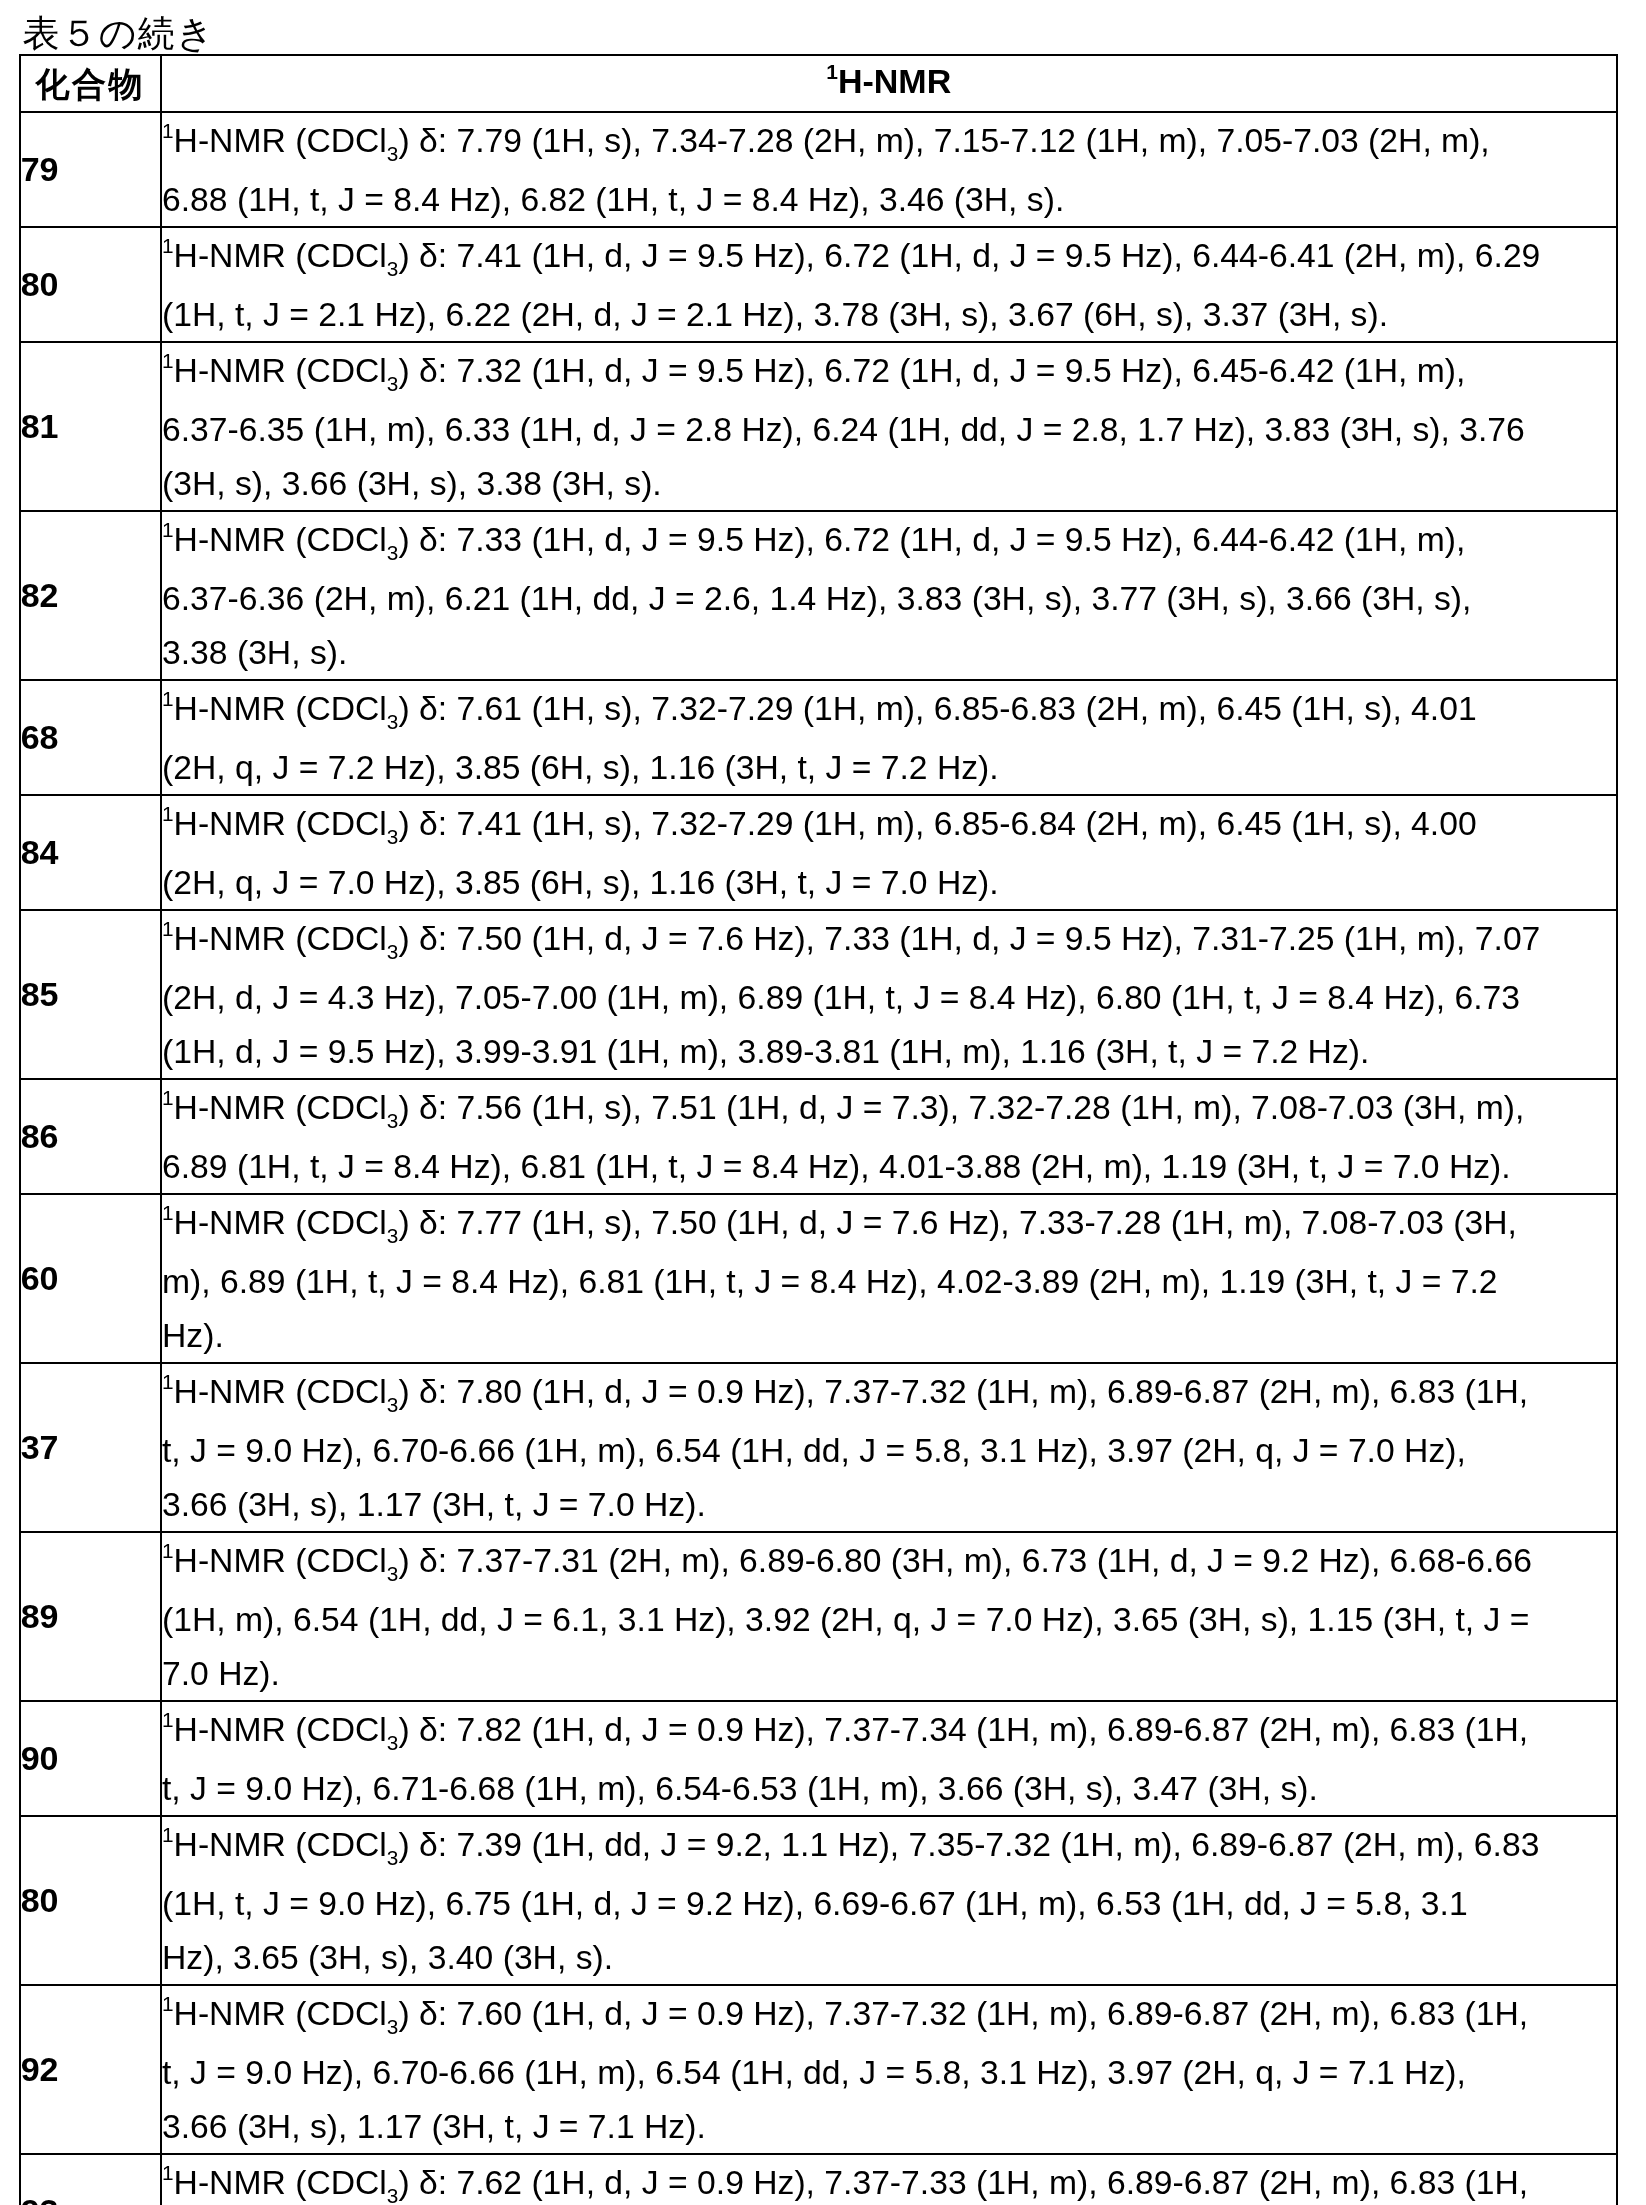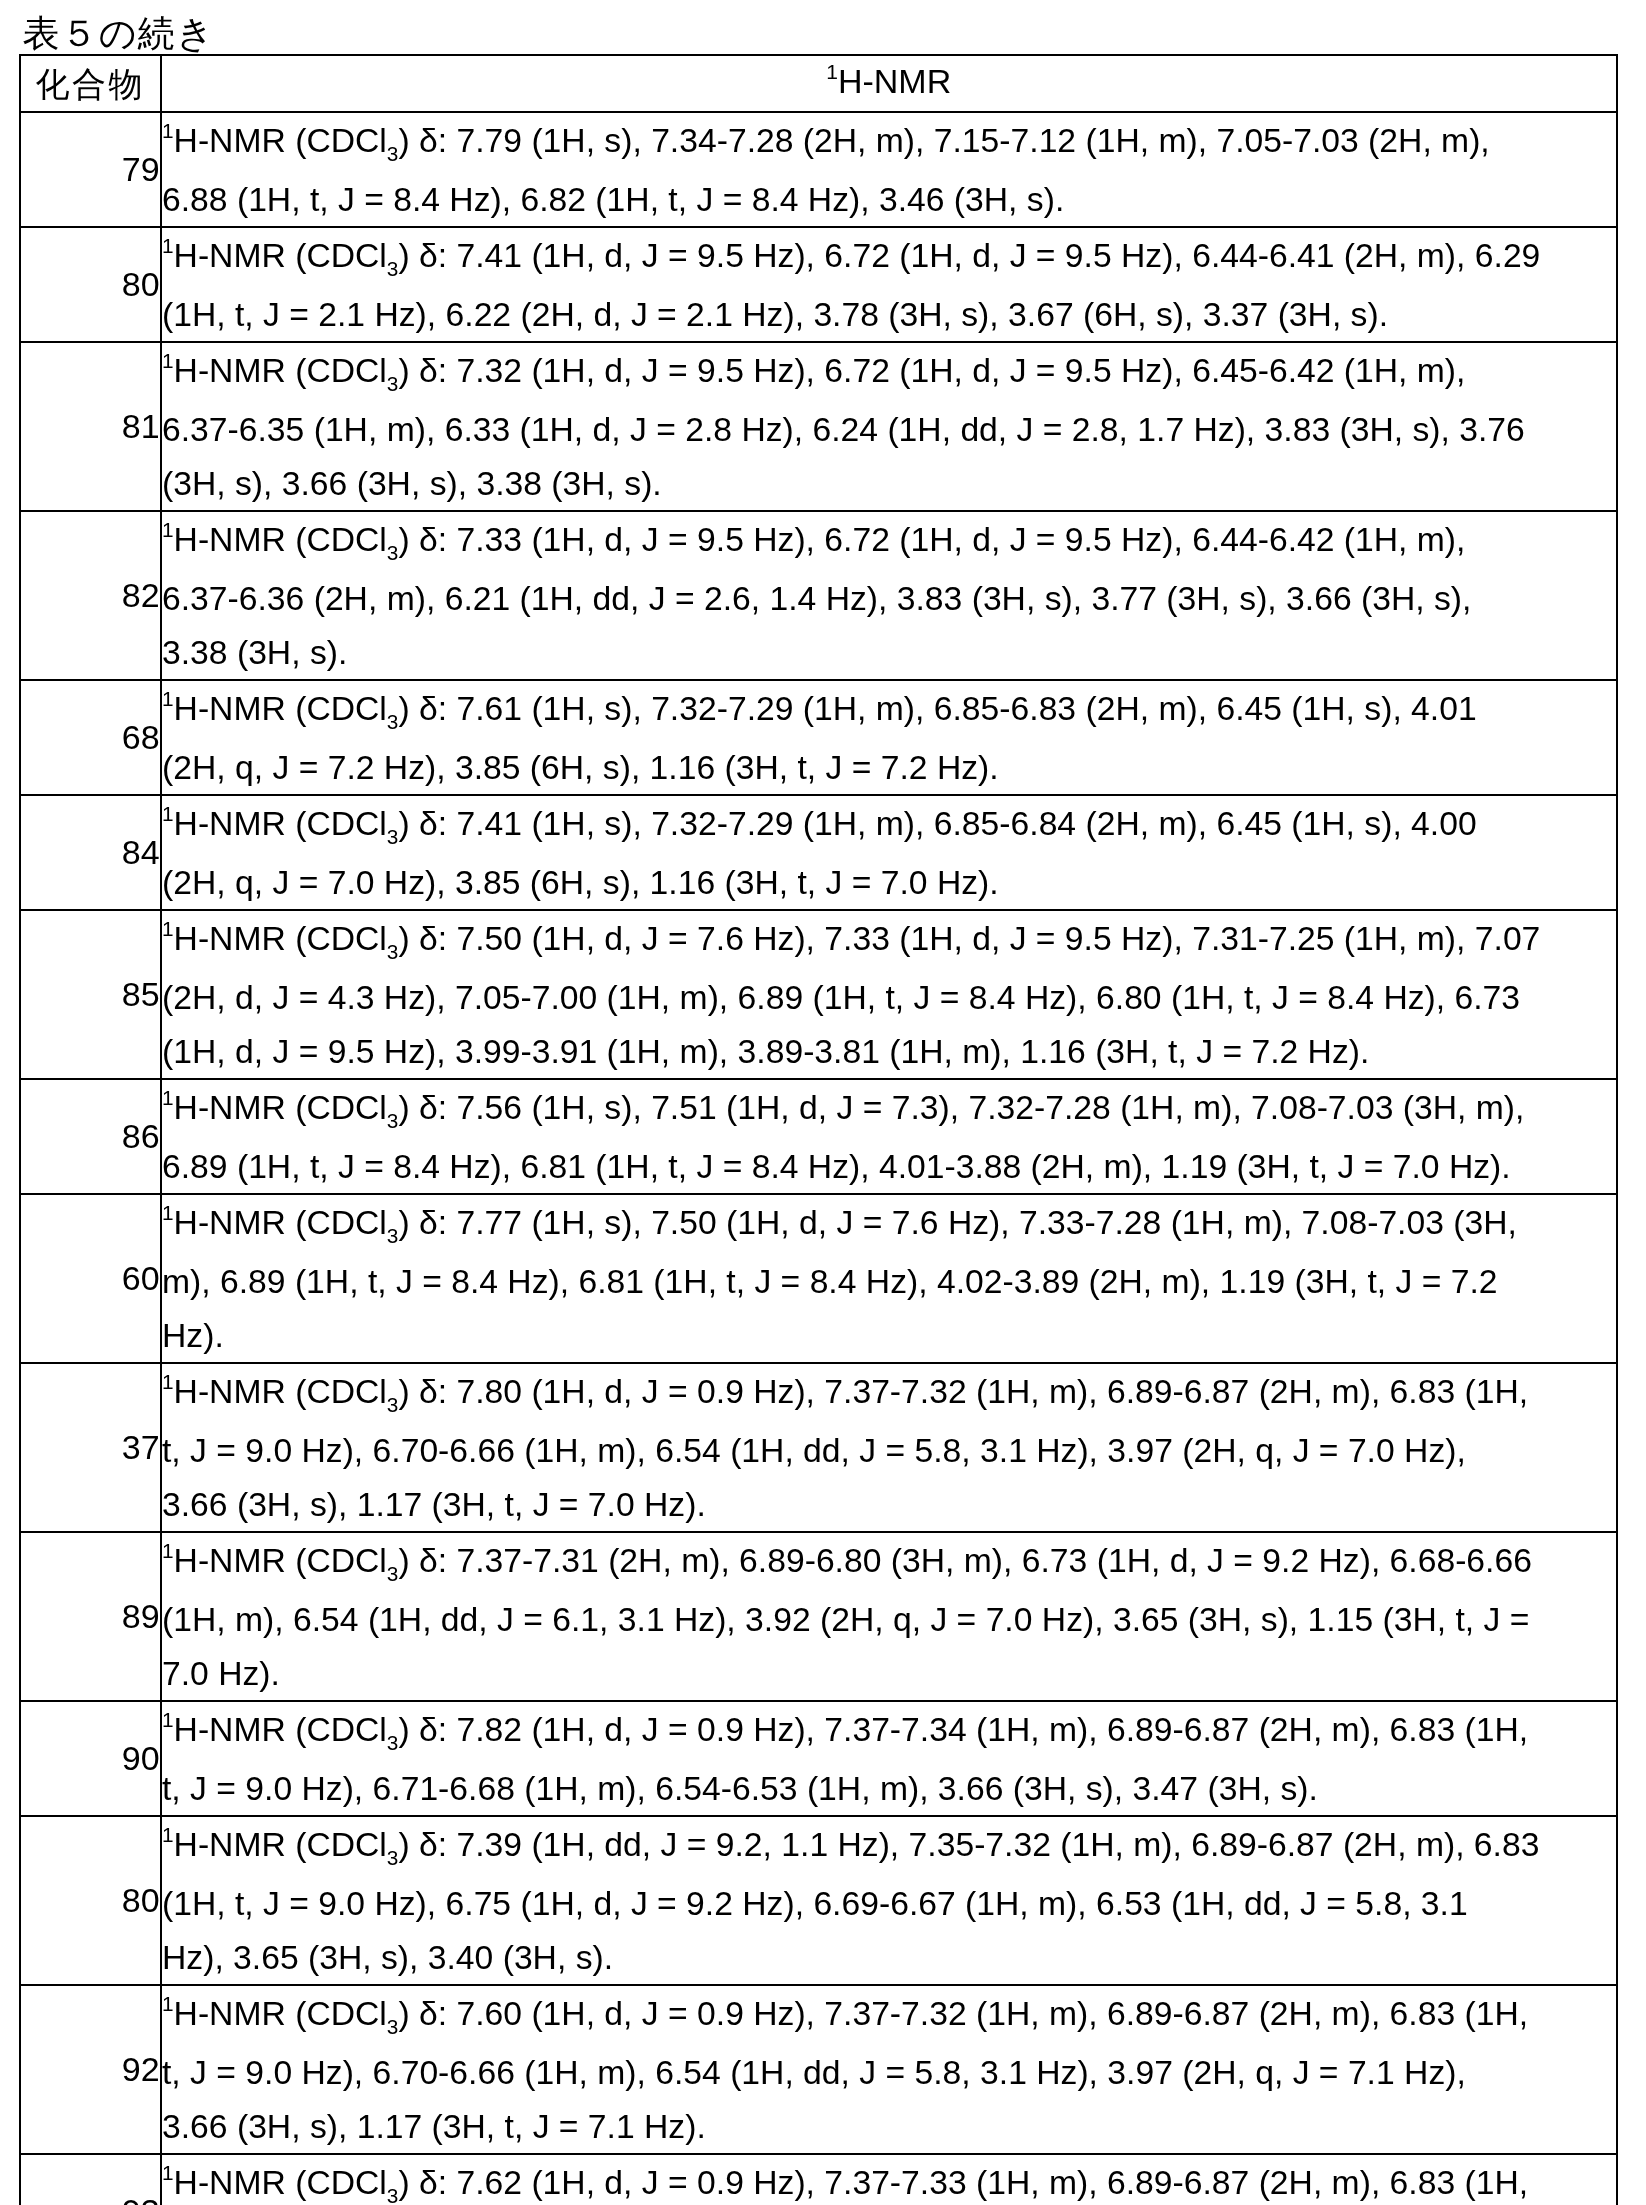--- a/index.html
+++ b/index.html
@@ -15,25 +15,25 @@
   table.nmr {
     position: absolute; left: 18.7px; top: 54px; width: 1597px;
     border-collapse: collapse; table-layout: fixed;
   }
   table.nmr col.c1 { width: 141px; }
   table.nmr col.c2 { width: 1456px; }
   table.nmr th, table.nmr td {
     border: 2.5px solid #000; padding: 0; vertical-align: middle;
   }
   table.nmr th {
-    height: 50px; font-weight: normal; font-size: 34px; line-height: 50px;
+    height: 50px; font-weight: bold; font-size: 34px; line-height: 50px;
     text-align: center;
   }
   th.hdr-compound { font-family: "DejaVu Sans", "Liberation Sans", sans-serif; font-size: 31px; letter-spacing: 2.5px; }
-  td.num { text-align: right; font-size: 34px; }
+  td.num { text-align: left; font-size: 34px; font-weight: bold; }
   td.txt {
     font-size: 34px; line-height: 54px; padding: 0 7.5px 0 6.2px;
     text-align: left; word-spacing: 0px; border-radius: 27px;
   }
   td.txt .ln { display: block; white-space: nowrap; }
   sup.s { font-size: 21px; vertical-align: 0; position: relative; top: -13.7px; }
   sub.s { font-size: 21px; vertical-align: 0; position: relative; top: 8.7px; }
 </style>
 </head>
 <body>

